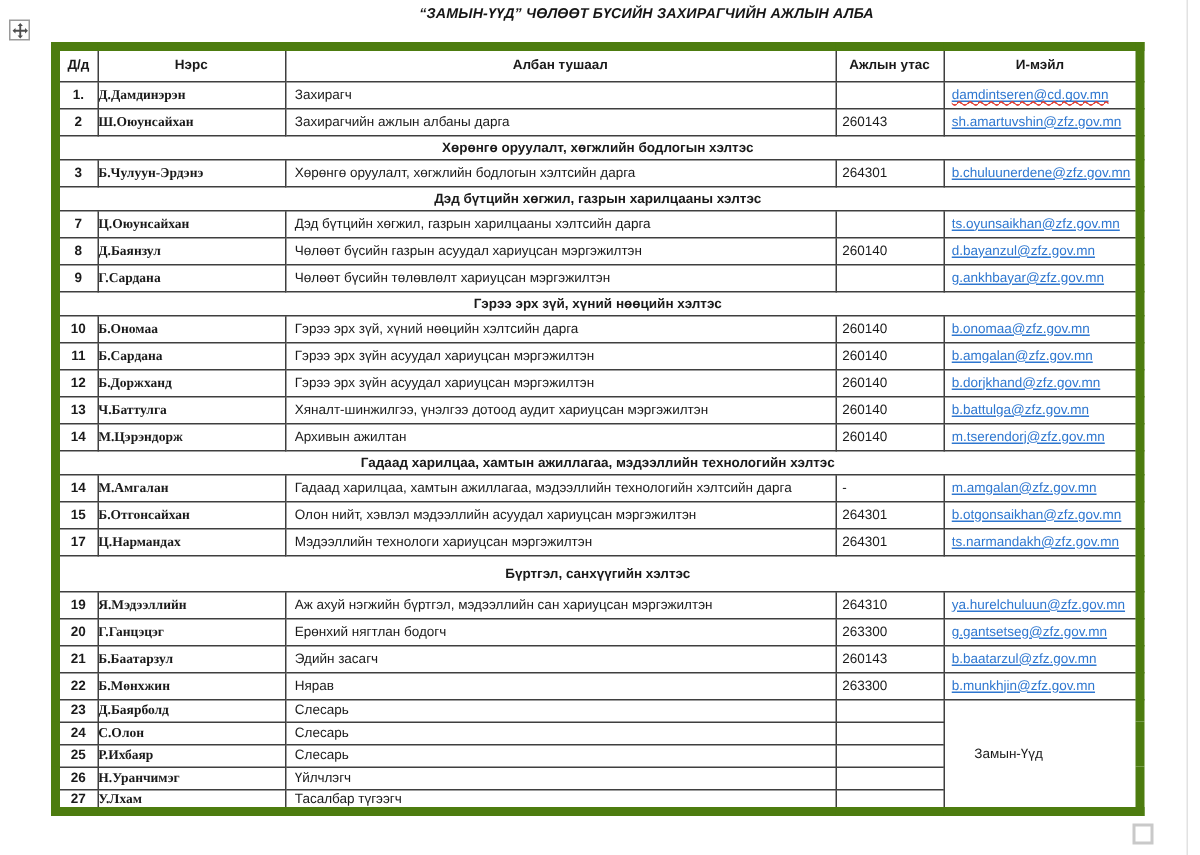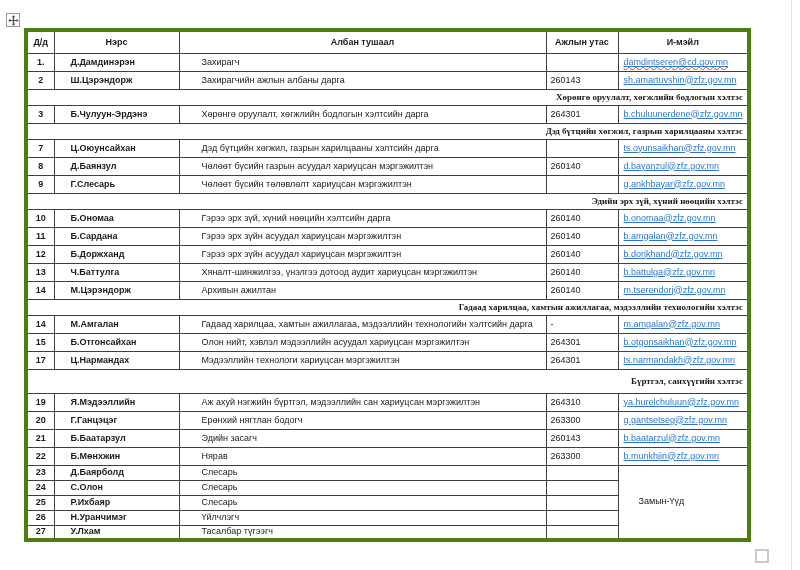--- a/index.html
+++ b/index.html
@@ -35,70 +35,70 @@
   }
   .move-handle svg { display: block; }
 
   .resize-handle {
     position: absolute; left: 755px; top: 549px;
     width: 14px; height: 14px;
     border: 2px solid #c9c9c9; background: #ffffff;
   }
 
   table.staff-table {
-    position: absolute; left: 24px; top: 28px;
+    position: absolute; left: 34px; top: 28px;
     width: 723px;
     border-collapse: collapse; table-layout: fixed;
     font-size: 9px; line-height: 11px;
-    border: 4px solid #4d7c0f;
+    border: 6px solid #4d7c0f;
   }
   .staff-table th, .staff-table td {
     border: 1px solid #3f3f3f;
     padding: 0 4px;
     overflow: hidden; white-space: nowrap;
     vertical-align: middle;
   }
   .staff-table thead th {
     height: 23px;
     font-size: 9px; font-weight: bold; text-align: center;
   }
   tr.person-row { height: 18px; }
   tr.person-row.small { height: 15px; }
   td.cell-no { text-align: center; font-weight: bold; }
-  td.cell-name { font-weight: bold; padding-left: 16px; }
-  td.cell-pos { padding-left: 22px; margin-top: 42px; }
+  td.cell-name { font-weight: bold; padding-left: 0; font-family: Liberation Serif, serif; }
+  td.cell-pos { padding-left: 6px; margin-top: 42px; }
   td.cell-phone { }
   td.cell-email { padding-left: 5px; }
   td.cell-email a {
     color: var(--link-blue, #2e77d0);
     text-decoration: underline;
     text-underline-offset: 1px;
   }
   td.cell-email a .spell-error {
     text-decoration: underline wavy var(--spell-red, #e03c31);
     text-decoration-skip-ink: none;
   }
   tr.section-row td {
     height: 16px;
-    font-weight: bold; text-align: right;
+    font-weight: bold; text-align: center;
     white-space: nowrap;
-    font-family: Liberation Serif, serif;
   }
   tr.section-row.tall td { height: 24px; margin-top: 36px; }
   td.merge-cell {
     vertical-align: middle;
     padding-left: 20px;
     font-weight: normal;
   }
 </style>
 </head>
 <body>
 
 <div class="page">
 
+  <div class="doc-title">“ЗАМЫН-ҮҮД” ЧӨЛӨӨТ БҮСИЙН ЗАХИРАГЧИЙН АЖЛЫН АЛБА</div>
 
   <div class="move-handle">
     <svg width="11" height="11" viewBox="0 0 16 16">
       <path d="M8 0.5 L10.6 3.4 H8.9 V7.1 H12.6 V5.4 L15.5 8 L12.6 10.6 V8.9 H8.9 V12.6 H10.6 L8 15.5 L5.4 12.6 H7.1 V8.9 H3.4 V10.6 L0.5 8 L3.4 5.4 V7.1 H7.1 V3.4 H5.4 Z" fill="#4d4d4d"></path>
     </svg>
   </div>
 
   <table class="staff-table">
     <colgroup>
       <col style="width:28px">
@@ -119,21 +119,21 @@
     <tbody>
         <tr class="person-row">
           <td class="cell-no">1.</td>
           <td class="cell-name">Д.Дамдинэрэн</td>
           <td class="cell-pos">Захирагч</td>
           <td class="cell-phone"></td>
           <td class="cell-email"><a href="#"><span class="spell-error">damdintseren@cd.gov.mn</span></a></td>
         </tr>
         <tr class="person-row">
           <td class="cell-no">2</td>
-          <td class="cell-name">Ш.Цэрэндорж</td>
+          <td class="cell-name">Ш.Оюунсайхан</td>
           <td class="cell-pos">Захирагчийн ажлын албаны дарга</td>
           <td class="cell-phone">260143</td>
           <td class="cell-email"><a href="#">sh.amartuvshin@zfz.gov.mn</a></td>
         </tr>
         <tr class="section-row">
           <td class="section-cell" colspan="5">Хөрөнгө оруулалт, хөгжлийн бодлогын хэлтэс</td>
         </tr>
         <tr class="person-row">
           <td class="cell-no">3</td>
           <td class="cell-name">Б.Чулуун-Эрдэнэ</td>
@@ -153,27 +153,27 @@
         </tr>
         <tr class="person-row">
           <td class="cell-no">8</td>
           <td class="cell-name">Д.Баянзул</td>
           <td class="cell-pos">Чөлөөт бүсийн газрын асуудал хариуцсан мэргэжилтэн</td>
           <td class="cell-phone">260140</td>
           <td class="cell-email"><a href="#">d.bayanzul@zfz.gov.mn</a></td>
         </tr>
         <tr class="person-row">
           <td class="cell-no">9</td>
-          <td class="cell-name">Г.Слесарь</td>
+          <td class="cell-name">Г.Сардана</td>
           <td class="cell-pos">Чөлөөт бүсийн төлөвлөлт хариуцсан мэргэжилтэн</td>
           <td class="cell-phone"></td>
           <td class="cell-email"><a href="#">g.ankhbayar@zfz.gov.mn</a></td>
         </tr>
         <tr class="section-row">
-          <td class="section-cell" colspan="5">Эдийн эрх зүй, хүний нөөцийн хэлтэс</td>
+          <td class="section-cell" colspan="5">Гэрээ эрх зүй, хүний нөөцийн хэлтэс</td>
         </tr>
         <tr class="person-row">
           <td class="cell-no">10</td>
           <td class="cell-name">Б.Ономаа</td>
           <td class="cell-pos">Гэрээ эрх зүй, хүний нөөцийн хэлтсийн дарга</td>
           <td class="cell-phone">260140</td>
           <td class="cell-email"><a href="#">b.onomaa@zfz.gov.mn</a></td>
         </tr>
         <tr class="person-row">
           <td class="cell-no">11</td>

